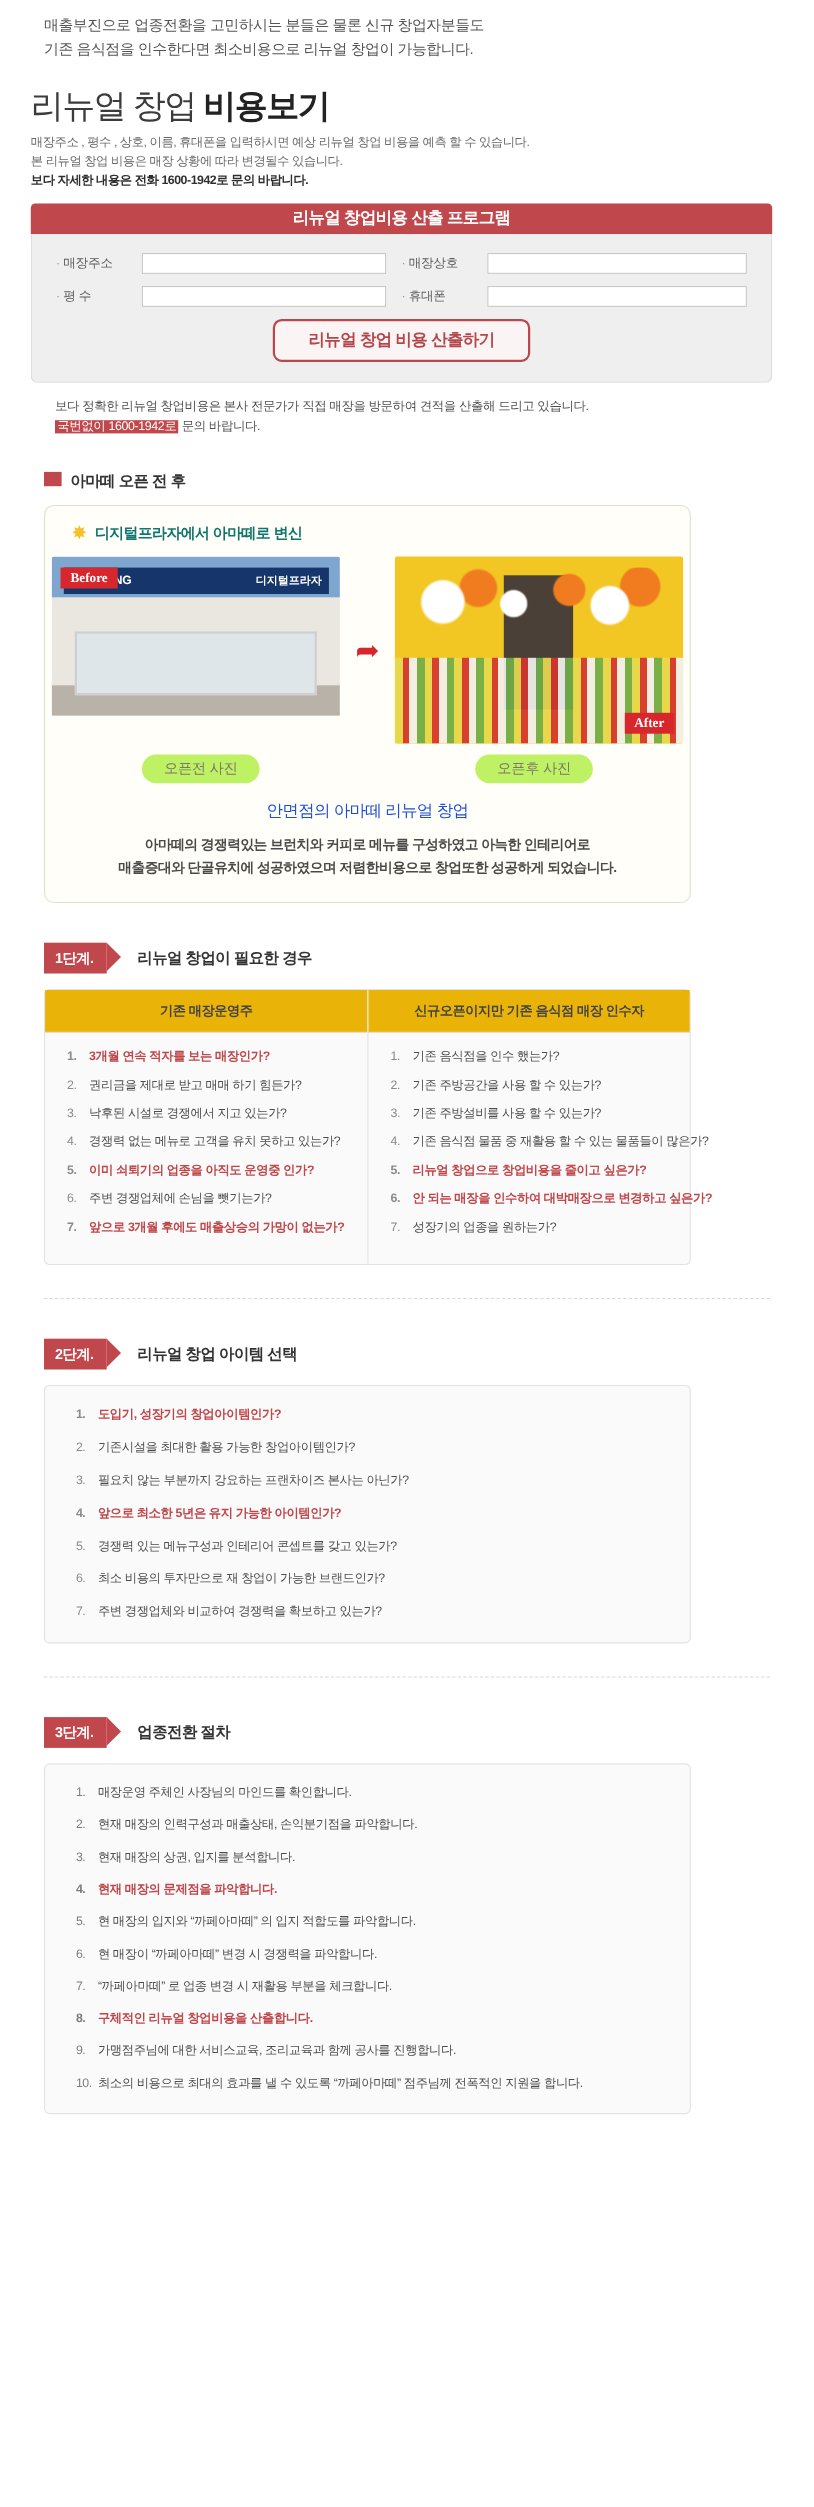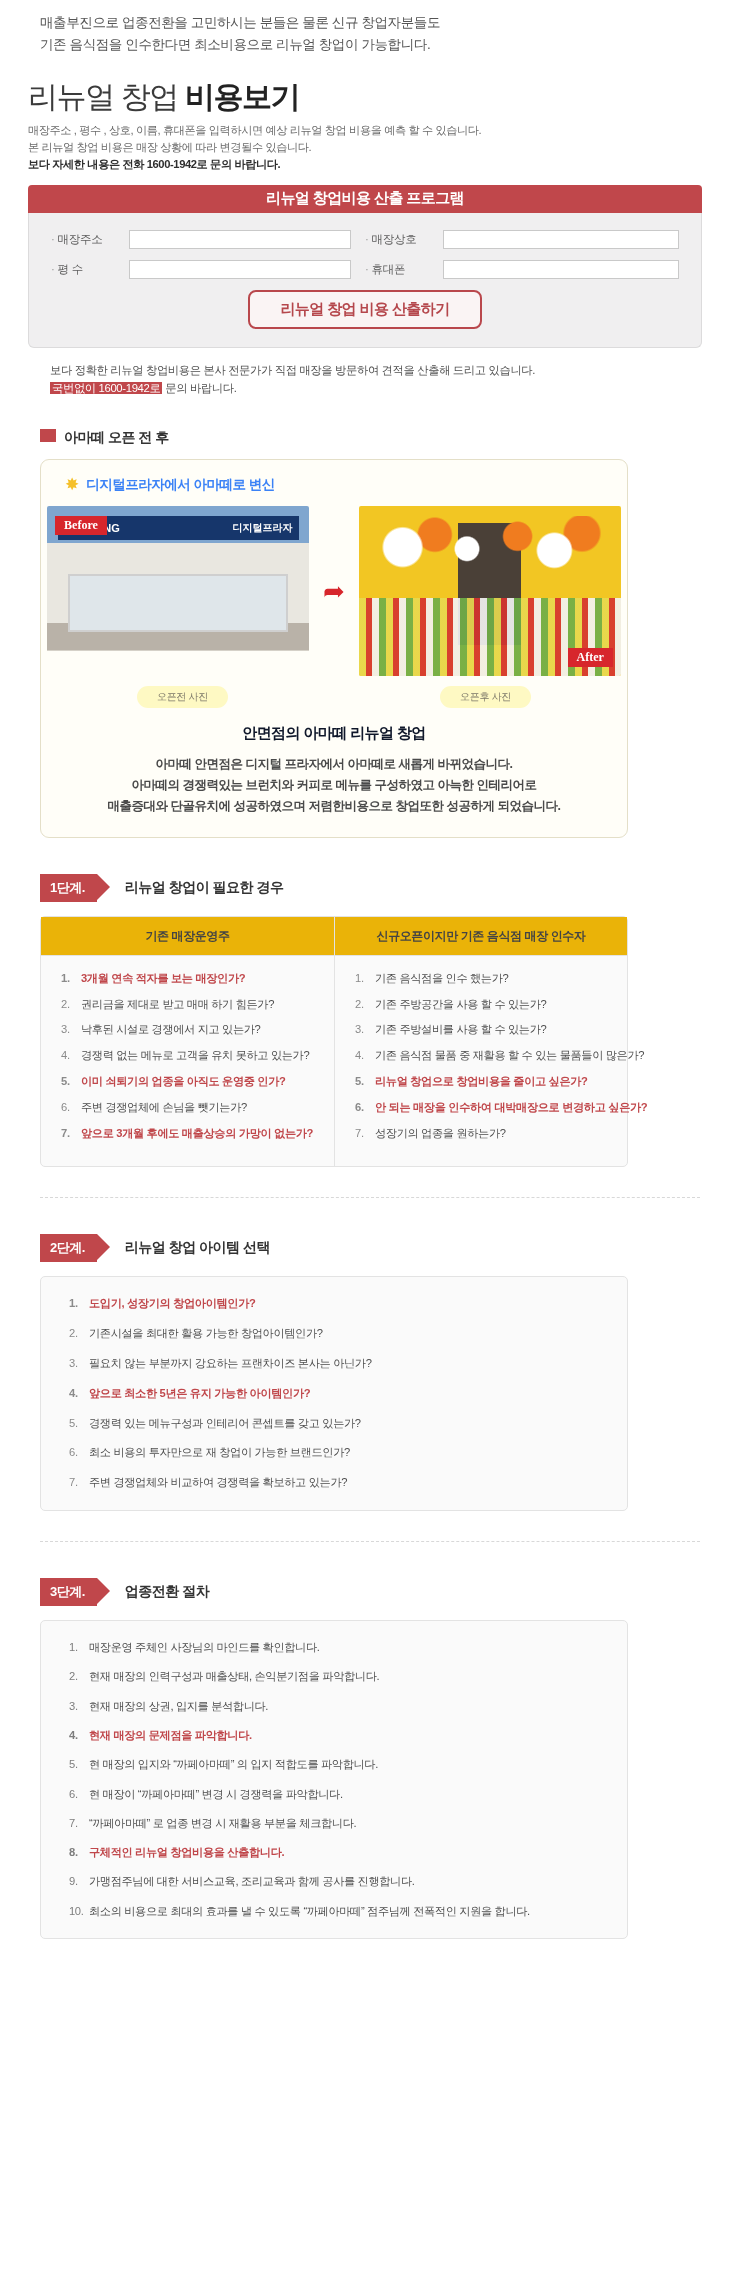--- a/index.html
+++ b/index.html
@@ -123,21 +123,21 @@
   }
   .amate-box {
     width: 588px;
     border: 1px solid #e4dfc8;
     border-radius: 9px;
     background: #fffef8;
     padding: 14px 18px 20px 18px;
   }
   .amate-sub { display: flex; align-items: center; gap: 7px; margin: 2px 0 12px 6px; }
   .star { color: #f5c02a; font-size: 17px; line-height: 1; }
-  .amate-sub span.t { font-size: 13.5px; font-weight: 700; color: #3b82f6; letter-spacing: -0.5px; }
+  .amate-sub span.t { font-size: 13.5px; font-weight: 700; color: #0f766e; letter-spacing: -0.5px; }
 
   .ba-row { display: flex; gap: 14px; justify-content: center; }
   .ba { width: 262px; }
   .ba-img {
     width: 262px; height: 170px; border-radius: 2px; position: relative; overflow: hidden;
   }
   .before-img {
     background:
       linear-gradient(#7fa6cf 0 0) no-repeat 0 0 / 100% 22%,
       linear-gradient(#e9e7e0 0 0) no-repeat 0 22% / 100% 60%,
@@ -189,27 +189,27 @@
   }
   .arrow-mid .a {
     color: #d7262c; font-size: 26px; font-weight: 700; line-height: 1;
   }
 
   .cap-row { display: flex; gap: 14px; justify-content: center; margin-top: 10px; }
   .cap {
     width: 262px; display: flex; justify-content: center;
   }
   .cap span {
-    background: #fef9c3; border-radius: 14px; padding: 4px 20px;
-    font-size: 10px; color: #7b7768; letter-spacing: -0.3px;
+    background: #bef264; border-radius: 14px; padding: 4px 20px;
+    font-size: 13px; color: #7b7768; letter-spacing: -0.3px;
   }
 
   .amate-body { text-align: center; margin-top: 16px; }
   .amate-body h4 {
-    font-size: 15px; font-weight: 700; color: #0f172a; letter-spacing: -0.6px; margin-bottom: 11px;
+    font-size: 15px; font-weight: 400; color: #1d4ed8; letter-spacing: -0.6px; margin-bottom: 11px;
   }
   .amate-body p {
     font-size: 12.5px; font-weight: 700; color: #4a4a4a; line-height: 1.68; letter-spacing: -0.5px;
   }
 
   
   .step { margin: 36px 0 0 40px; }
   .step-head { display: flex; align-items: center; margin-bottom: 14px; }
   .step-tag {
     background: #c0474b; color: #fff; font-size: 13px; font-weight: 700;
@@ -361,21 +361,20 @@
             <span>오픈전 사진</span>
           </div>
         <div style="width:30px"></div>
         <div class="cap">
             <span>오픈후 사진</span>
           </div>
       </div>
 
       <div class="amate-body">
         <h4>안면점의 아마떼 리뉴얼 창업</h4>
-        <p>아마떼 안면점은 디지털 프라자에서 아마떼로 새롭게 바뀌었습니다.</p>
         <p>아마떼의 경쟁력있는 브런치와  커피로 메뉴를 구성하였고 아늑한 인테리어로</p>
         <p>매출증대와 단골유치에 성공하였으며 저렴한비용으로 창업또한 성공하게 되었습니다.</p>
       </div>
     </div>
   </div>
 
   <div class="step">
     <div class="step-head">
       <span class="step-tag">1단계.</span>
       <span class="step-title">리뉴얼 창업이 필요한 경우</span>

